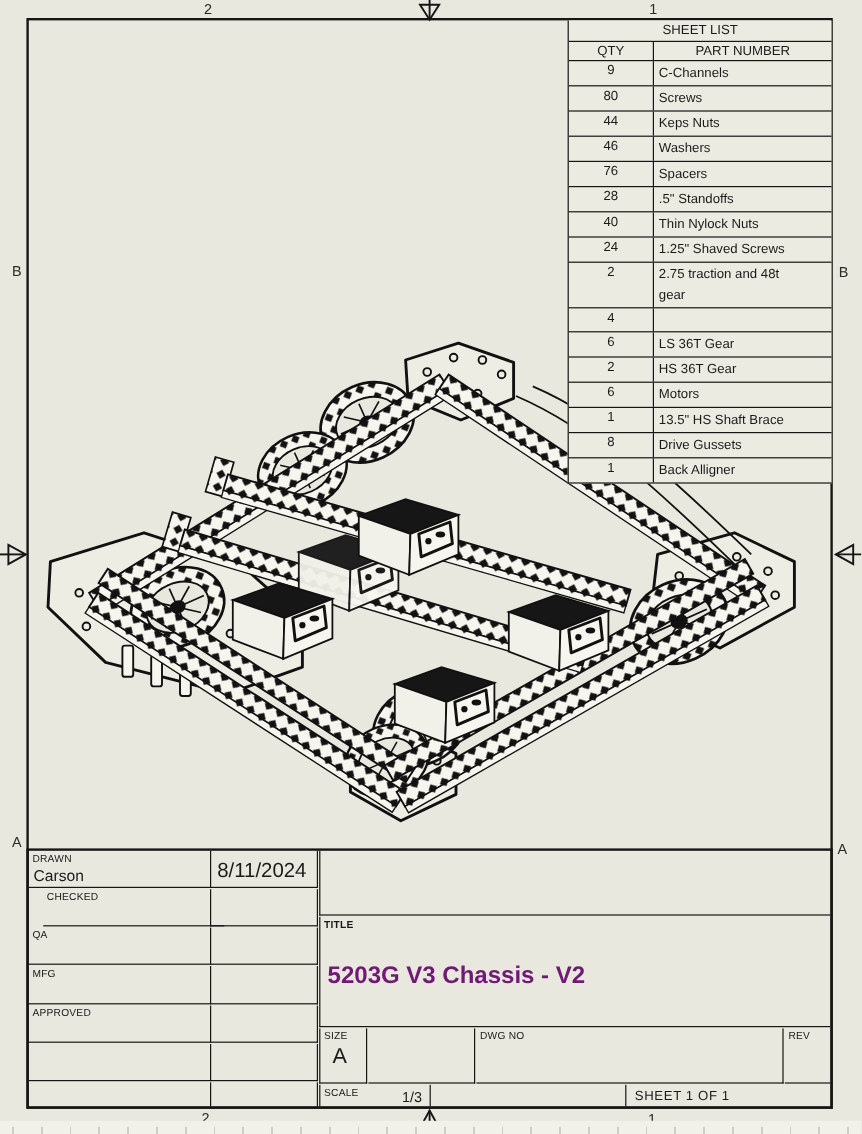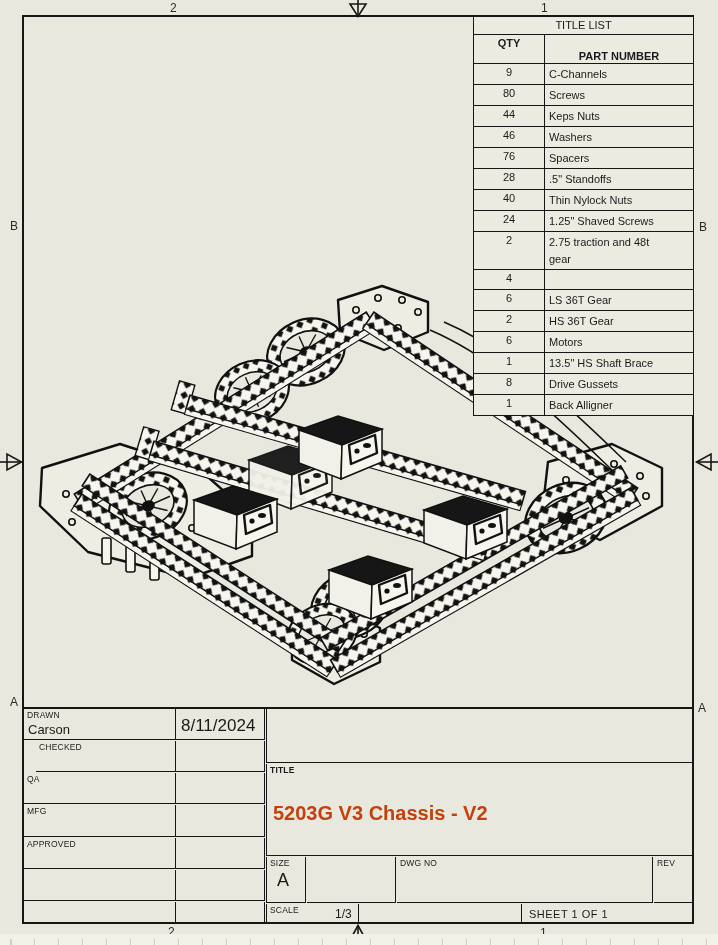--- a/index.html
+++ b/index.html
@@ -15,35 +15,35 @@
 
   
   .markers{position:absolute;left:0;top:0;width:718px;height:945px;pointer-events:none;}
 
   
   .parts-table{position:absolute;left:473px;top:17px;width:220px;
     border-left:1.6px solid #161616;border-bottom:1.6px solid #161616;box-sizing:border-box;
     background:#ecebe2;font-size:11px;}
   .pl-title{height:17px;line-height:17px;text-align:center;border-bottom:1.2px solid #161616;}
   .pl-head{display:grid;grid-template-columns:71px 1fr;border-bottom:1.2px solid #161616;}
-  .pl-head div{padding:2px 0 1px 0;text-align:center;border-right:1.2px solid #161616;font-weight:bold;}
-  .pl-head div:last-child{border-right:none;margin-top:13px;}
+  .pl-head div{padding:2px 0 1px 0;text-align:center;border-right:1.2px solid #161616;}
+  .pl-head div:last-child{border-right:none;}
   .pl-row{display:grid;grid-template-columns:71px 1fr;border-bottom:1.1px solid #161616;min-height:18.6px;}
   .pl-row:last-child{border-bottom:none;}
   .pl-qty{text-align:center;border-right:1.1px solid #161616;padding-top:2px;}
   .pl-part{padding:2px 2px 1px 4px;white-space:pre-line;line-height:17px;}
 
   
   .title-block{position:absolute;left:22px;top:707px;width:672px;height:217px;
     border:2px solid #161616;box-sizing:border-box;font-size:8.5px;}
   .tb-cell{position:absolute;box-sizing:border-box;border-right:1.2px solid #161616;border-bottom:1.2px solid #161616;}
   .tb-label{position:absolute;left:3px;top:1px;font-size:8.5px;letter-spacing:.2px;}
   .tb-value{position:absolute;left:4px;bottom:2px;font-size:13px;text-align:right;}
   .tb-date{position:absolute;left:5px;bottom:3px;font-size:17px;}
-  .big-title{position:absolute;left:6px;top:38px;font-size:20px;color:#c2410c;}
+  .big-title{position:absolute;left:6px;top:38px;font-size:20px;color:#701a75;}
   .size-letter{position:absolute;left:10px;top:13px;font-size:18px;}
   .scale-val{position:absolute;left:68px;top:3px;font-size:12px;}
   .sheet-txt{position:absolute;left:6px;top:4px;font-size:11px;font-variant:small-caps;letter-spacing:.5px;}
 
   
   .chassis{position:absolute;left:26px;top:272px;}
 
   
   .bottom-strip{position:absolute;left:0;top:934px;width:718px;height:11px;background:#f1f0e9;
     background-image:repeating-linear-gradient(90deg,#cfcec1 0px,#cfcec1 1.5px,transparent 1.5px,transparent 24px);
@@ -208,21 +208,21 @@
       <use href="#motor" x="301" y="281"></use>
     </g>
 
     <g fill="none" stroke="#111" stroke-width="1.5">
       <path d="M404,58 C474,88 534,148 586,198"></path>
       <path d="M418,50 C488,80 548,140 600,190"></path>
     </g>
   </svg>
 
   <div class="parts-table">
-    <div class="pl-title">TITLE LIST</div>
+    <div class="pl-title">SHEET LIST</div>
     <div class="pl-head">
       <div>QTY</div>
       <div>PART NUMBER</div>
     </div>
     <div>
 
         <div class="pl-row">
           <div class="pl-qty">9</div>
           <div class="pl-part">C-Channels</div>
         </div>

